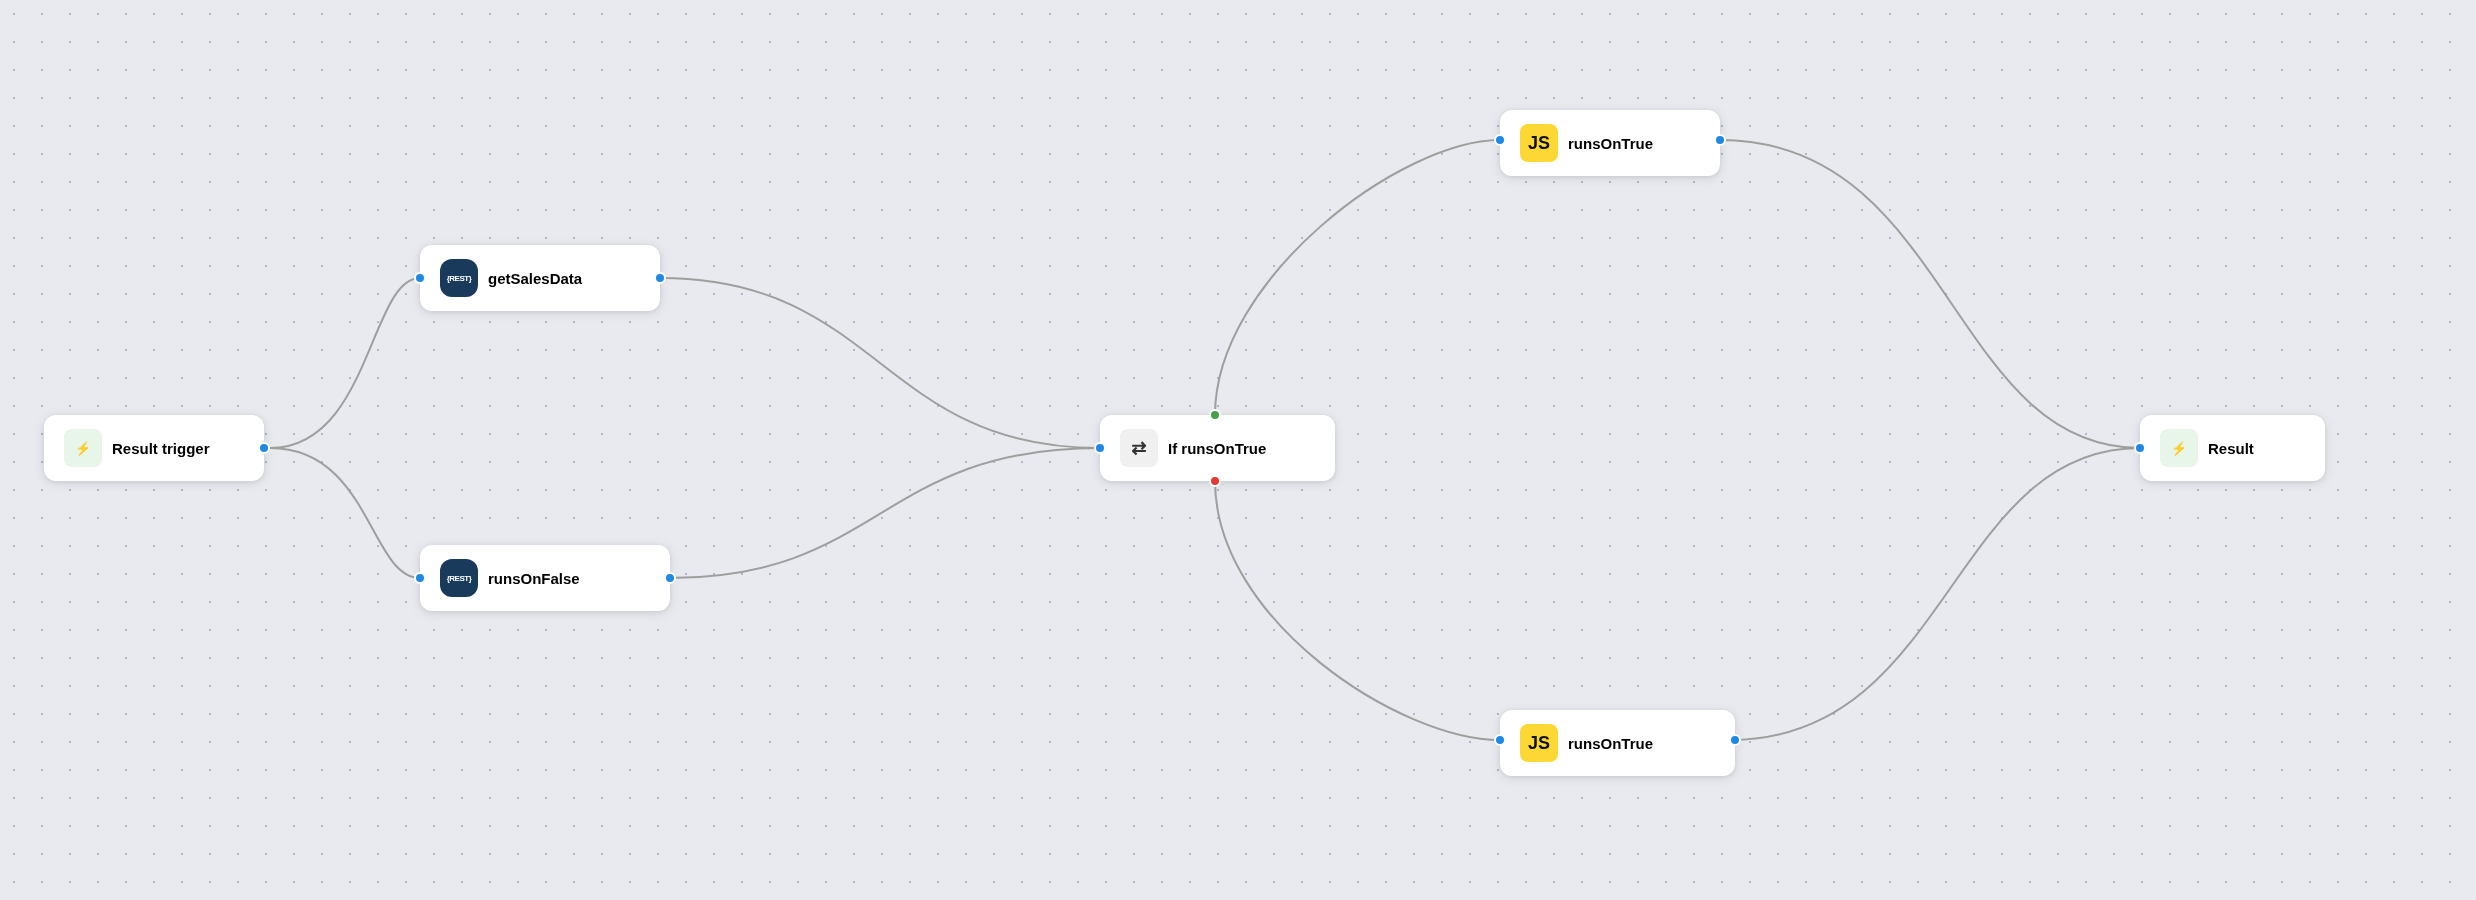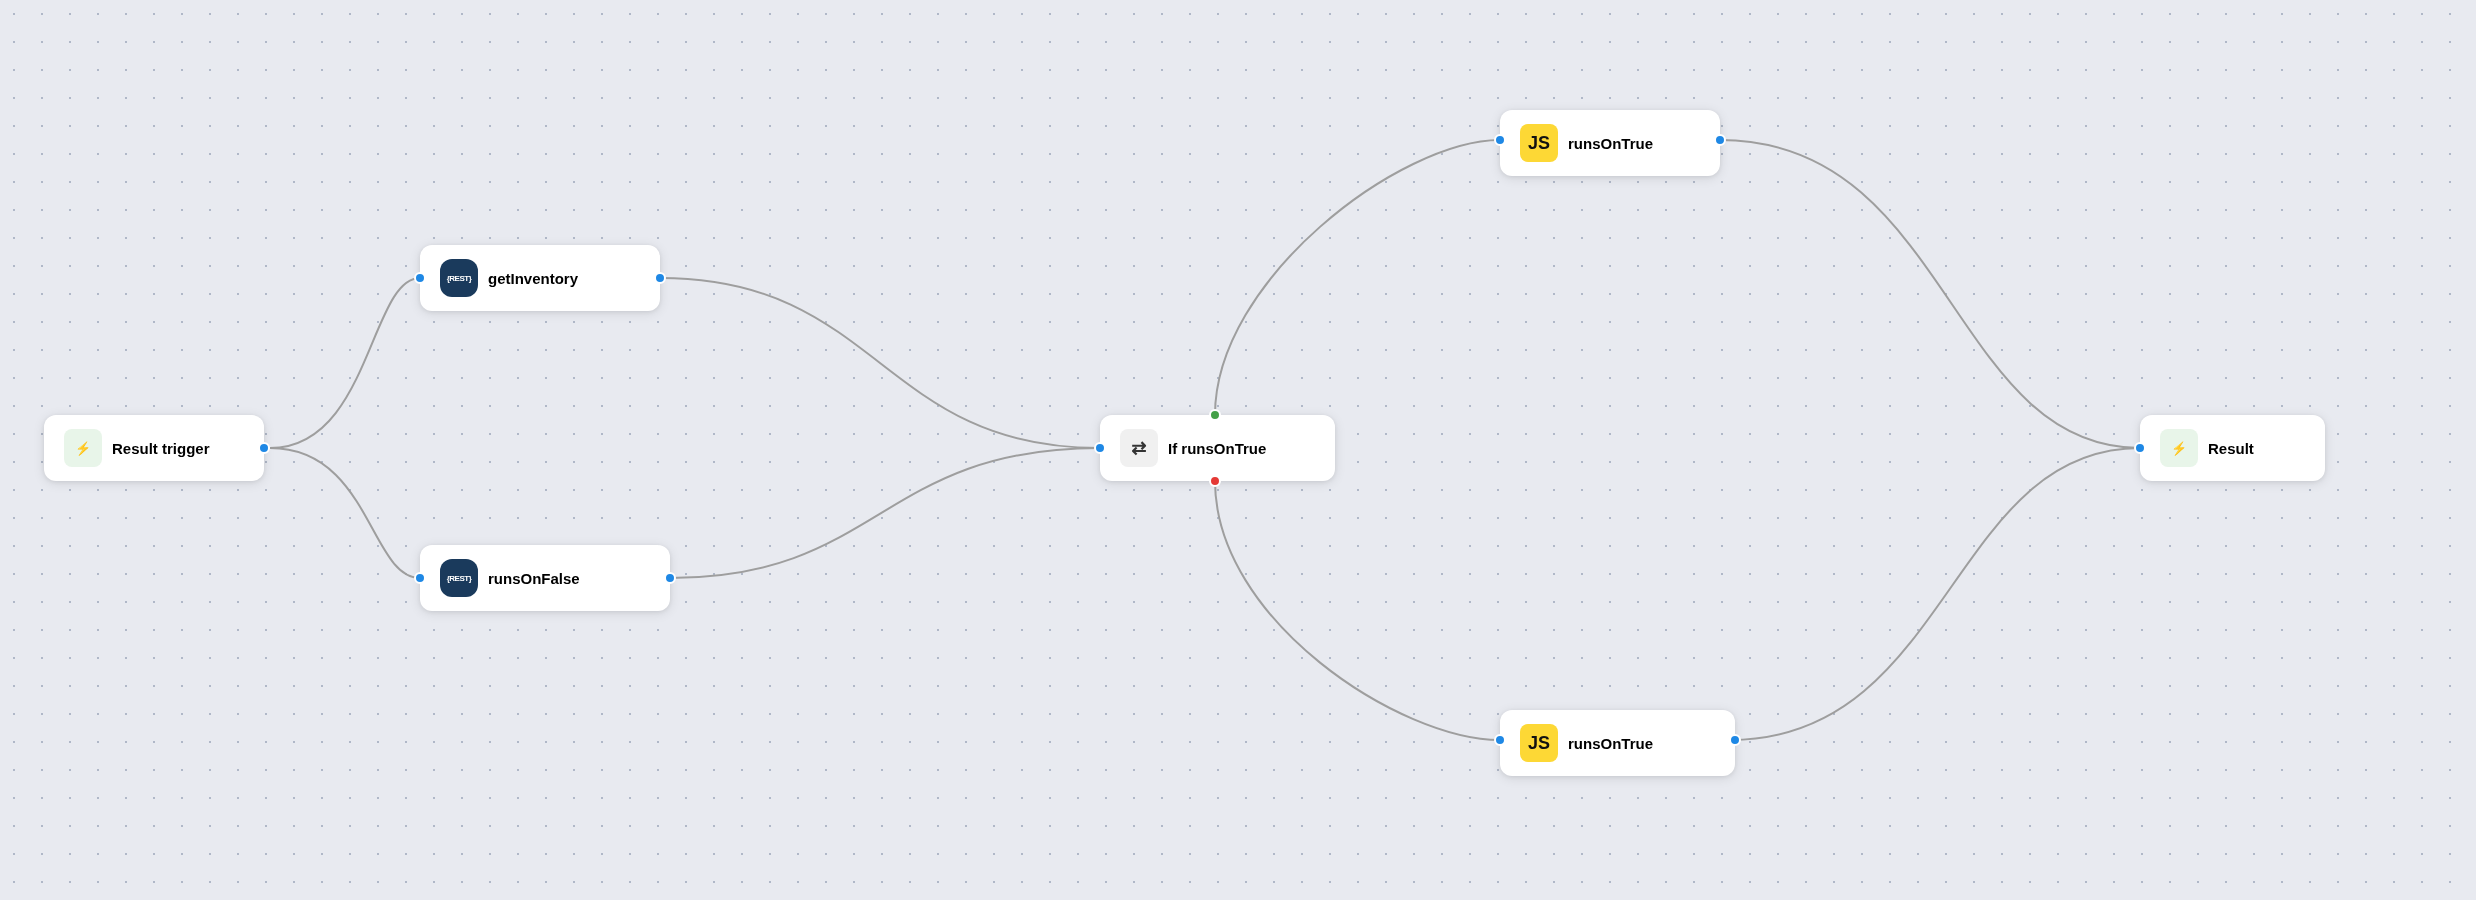--- a/index.html
+++ b/index.html
@@ -130,21 +130,21 @@
 
 <div class="node" style="left:44px; top:415px; width:220px;">
   <div class="icon-box icon-green">⚡</div>
   <span class="node-label">Result trigger</span>
 </div>
 
 <div class="dot dot-blue" style="left:258px; top:442px;"></div>
 
 <div class="node" style="left:420px; top:245px; width:240px;">
   <div class="icon-box icon-cloud" style="font-size:8px; letter-spacing:-0.5px;">{REST}</div>
-  <span class="node-label">getInventory</span>
+  <span class="node-label">getSalesData</span>
 </div>
 
 <div class="dot dot-blue" style="left:414px; top:272px;"></div>
 
 <div class="dot dot-blue" style="left:654px; top:272px;"></div>
 
 <div class="node" style="left:420px; top:545px; width:250px;">
   <div class="icon-box icon-cloud" style="font-size:8px; letter-spacing:-0.5px;">{REST}</div>
   <span class="node-label">runsOnFalse</span>
 </div>

